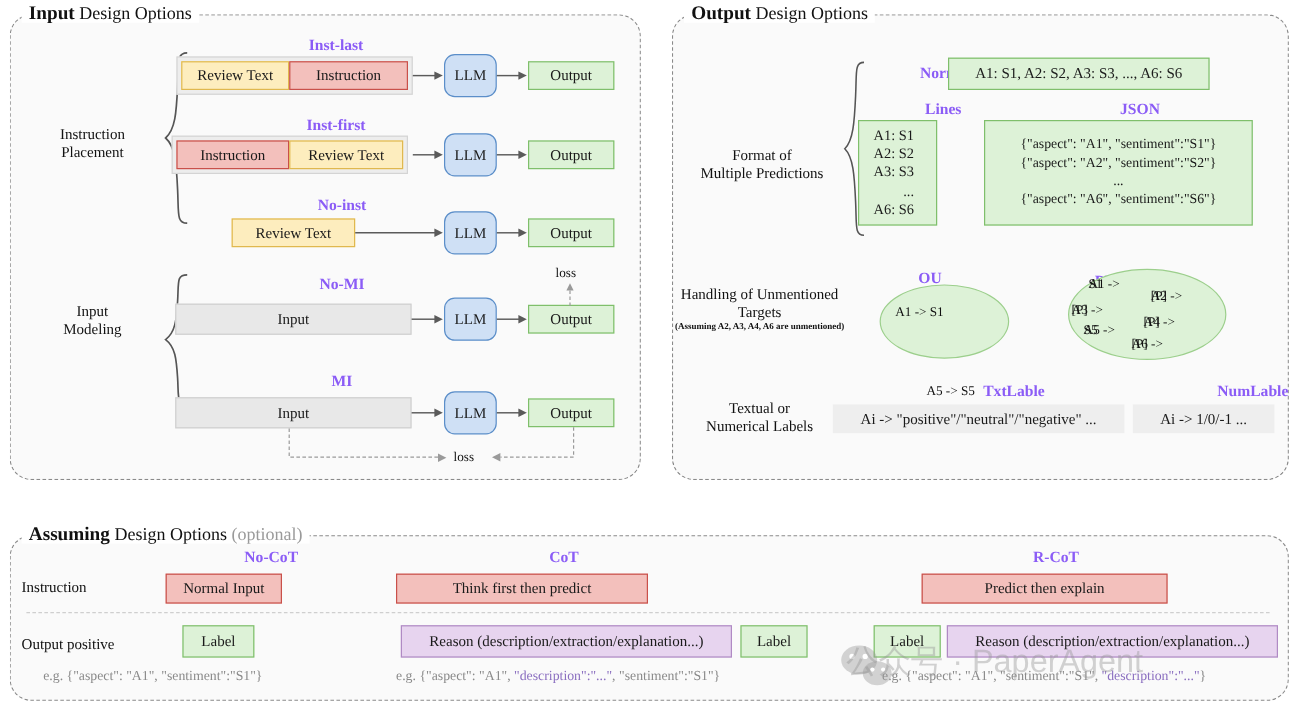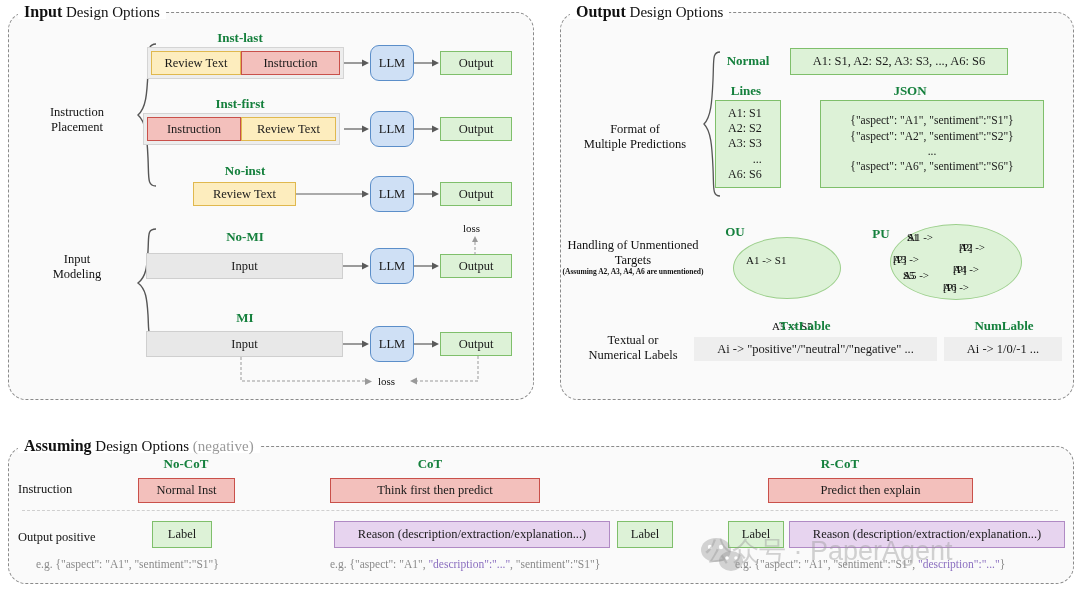--- a/index.html
+++ b/index.html
@@ -19,21 +19,21 @@
   .yellow{background:#fdedbe;border:1.4px solid #e0b84e;}
   .red{background:#f3c0bc;border:1.4px solid #c9504a;}
   .green{background:#ddf2d7;border:1.4px solid #7fbf6b;}
   .blue{background:#cfe0f5;border:1.8px solid #5b8ec9;border-radius:9px;}
   .grey{background:#e8e8e8;border:1.2px solid #cfcfcf;}
   .greyflat{background:#eeeeee;border:none;}
   .purple{background:#e7d4ef;border:1.4px solid #b08ac4;}
 
   .wrapbox{position:absolute;box-sizing:border-box;background:#ededed;border:1.2px solid #d4d4d4;}
 
-  .cap{position:absolute;color:#15803d;font-weight:bold;font-size:13px;text-align:center;white-space:nowrap;}
+  .cap{position:absolute;color:#8b5cf6;font-weight:bold;font-size:13px;text-align:center;white-space:nowrap;margin-left:40px;}
   .rowlabel{position:absolute;text-align:center;font-size:12.5px;line-height:1.2;color:#111;}
   .sublabel{position:absolute;text-align:center;font-size:7.5px;line-height:1.2;color:#111;font-weight:bold;}
 
   .brace{position:absolute;font-size:0;color:#555;}
   .brace svg{display:block;}
 
   .arrow{position:absolute;}
   .arrow svg{display:block;overflow:visible;}
 
   .loss{position:absolute;font-size:11px;color:#111;}
@@ -258,30 +258,30 @@
 <div class="rowlabel" style="left:557px;top:333px;width:152px;">Textual or<br>Numerical Labels</div>
 
 <div class="cap" style="left:770px;top:318px;width:70px;">TxtLable</div>
 <div class="bx greyflat" style="left:694px;top:337px;width:243px;height:24px;">Ai -&gt; "positive"/"neutral"/"negative" ...</div>
 
 <div class="cap" style="left:965px;top:318px;width:78px;">NumLable</div>
 <div class="bx greyflat" style="left:944px;top:337px;width:118px;height:24px;">Ai -&gt; 1/0/-1 ...</div>
 
 <div class="panel" style="left:8px;top:446px;width:1064px;height:136px;"></div>
 <div class="panel-title" style="left:18px;top:439px;">
-  <b>Assuming</b><span class="light"> Design Options</span> <span class="opt">(negative)</span>
+  <b>Assuming</b><span class="light"> Design Options</span> <span class="opt">(optional)</span>
 </div>
 
 <div class="hdiv" style="left:22px;top:510px;width:1036px;"></div>
 
 <div class="rowlabel" style="left:18px;top:482px;width:120px;text-align:left;">Instruction</div>
 <div class="rowlabel" style="left:18px;top:530px;width:130px;text-align:left;">Output positive</div>
 
 <div class="cap" style="left:140px;top:456px;width:92px;">No-CoT</div>
-<div class="bx red" style="left:138px;top:478px;width:97px;height:25px;">Normal Inst</div>
+<div class="bx red" style="left:138px;top:478px;width:97px;height:25px;">Normal Input</div>
 <div class="bx green" style="left:152px;top:521px;width:60px;height:27px;">Label</div>
 <div class="eg" style="left:36px;top:558px;">
   <span>e.g. {"aspect": "A1", "sentiment":"S1"}</span><span class="dsc"></span><span></span>
 </div>
 
 <div class="cap" style="left:390px;top:456px;width:80px;">CoT</div>
 <div class="bx red" style="left:330px;top:478px;width:210px;height:25px;">Think first then predict</div>
 <div class="bx purple" style="left:334px;top:521px;width:276px;height:27px;">Reason (description/extraction/explanation...)</div>
 <div class="bx green" style="left:617px;top:521px;width:56px;height:27px;">Label</div>
 <div class="eg" style="left:330px;top:558px;">

